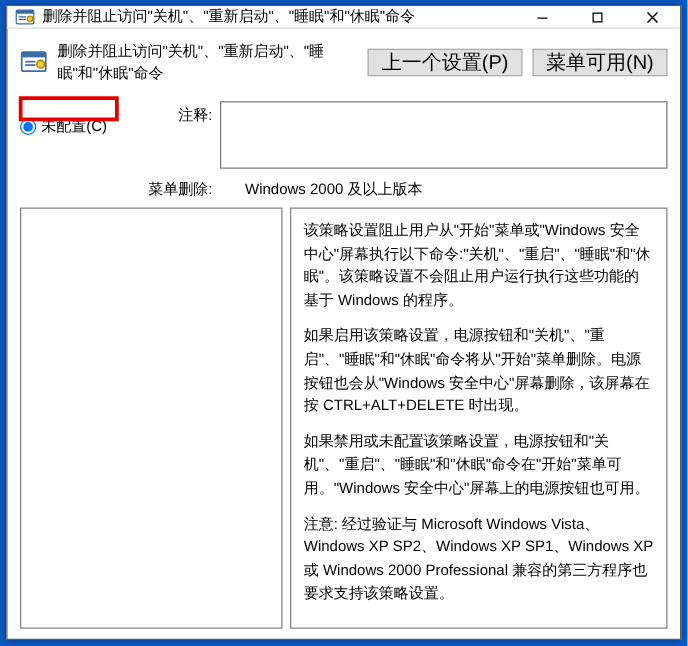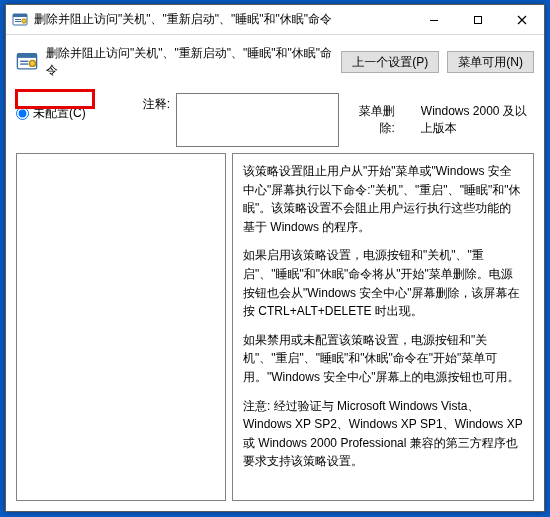--- a/index.html
+++ b/index.html
@@ -49,21 +49,21 @@
     padding: 4px 0 8px 0;
   }
   .header-row .hicon {
     width:22px; height:22px;
     display:inline-flex; align-items:center; justify-content:center;
   }
   .header-row .htitle { flex:1; font-size:12px; color:#000; }
   .navbtn {
     height:22px; padding: 0 10px;
     border:1px solid #adadad; background:#e1e1e1;
-    font-size:12px; cursor:pointer;
+    font-size:16px; cursor:pointer;
   }
 
   .config-area {
     display:flex; gap:8px;
     padding: 6px 0 6px 0;
   }
   .radio-col {
     width: 86px;
     display:flex; flex-direction:column; gap:10px;
     padding-top: 12px;
@@ -74,21 +74,21 @@
     font-size:12px; color:#000;
     white-space:nowrap;
   }
   .radio-item input { margin:0; }
   .hl-red {
     position:absolute;
     border:3px solid #e60000;
     pointer-events:none;
   }
   .hl1 { left:-1px; top:-4px; width:80px; height:20px; }
-  .right-col { flex:1; display:flex; flex-direction:row; gap:8px; }
+  .right-col { flex:1; display:flex; flex-direction:column; gap:8px; }
   .form-row { display:flex; align-items:flex-start; gap:6px; }
   .form-row .lbl { width:60px; text-align:right; color:#000; padding-top:3px; font-size:12px;}
   .comment-box {
     flex:1; height:54px;
     border:1px solid #7a7a7a; background:#fff;
     font-size:12px; padding:3px; resize:none;
     font-family:inherit;
   }
   .supported-row { display:flex; align-items:center; gap:6px; }
   .supported-row .lbl { width:60px; text-align:right; font-size:12px; }

